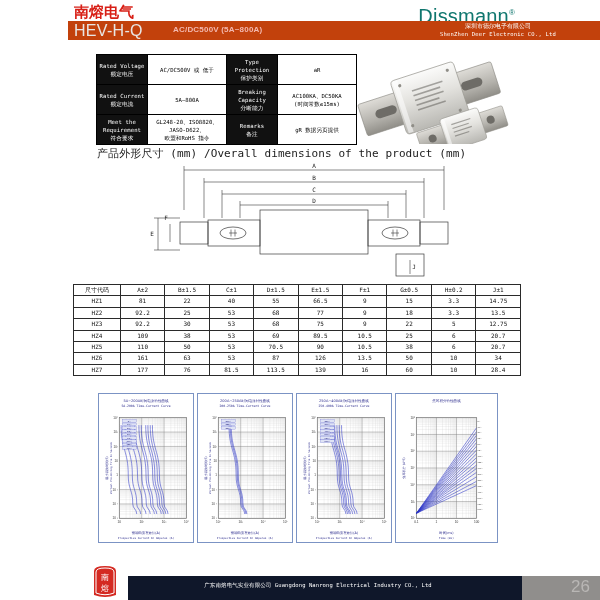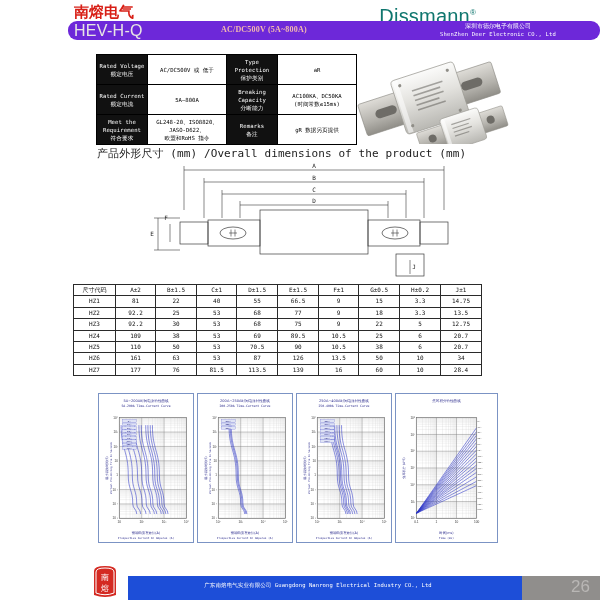--- a/index.html
+++ b/index.html
@@ -1,31 +1,31 @@
 <!DOCTYPE html>
 <html><head>
 <meta charset="utf-8">
 <style>
   html,body{margin:0;padding:0;background:#ffffff;}
   body{width:600px;height:600px;overflow:hidden;font-family:"Liberation Sans",sans-serif;-webkit-font-smoothing:none;}
-  .page{position:relative;width:482px;height:600px;background:#fff;}
+  .page{position:relative;width:482px;height:600px;background:#fff;padding-left:39px;}
 
   
   .brand-cn{position:absolute;left:74px;top:5px;font-family:"DejaVu Sans",sans-serif;font-weight:bold;
             font-size:15px;color:#d81f16;letter-spacing:0px;line-height:15px;}
   .logo-right{position:absolute;right:6px;top:2px;text-align:right;}
   .logo-right .dm{font-family:"Liberation Sans",sans-serif;font-size:20px;color:#0f766e;letter-spacing:.2px;
                   font-weight:400;line-height:21px;}
   .logo-right .dm sup{font-size:8px;vertical-align:super;}
 
-  .titlebar{position:absolute;left:68px;top:21px;width:532px;height:19px;background:#6d28d9;border-radius:9px;}
+  .titlebar{position:absolute;left:68px;top:21px;width:532px;height:19px;background:#c2410c;}
   .titlebar .model{position:absolute;left:6px;top:0px;font-size:16px;color:#e8e6e4;letter-spacing:.3px;
                    font-family:"Liberation Sans",sans-serif;line-height:19px;}
   .titlebar .range{position:absolute;left:105px;top:4px;font-size:8px;color:#f3b9b0;font-weight:bold;
-                   letter-spacing:.2px;font-family:Liberation Serif, serif;margin-left:48px;}
+                   letter-spacing:.2px;font-family:Liberation Sans, sans-serif;}
   .titlebar .cn-co{position:absolute;left:330px;top:1px;width:200px;text-align:center;font-size:6px;
                    color:#ffffff;font-family:"DejaVu Sans",sans-serif;line-height:8px;}
   .titlebar .en-co{position:absolute;left:330px;top:9px;width:200px;text-align:center;font-size:5.5px;
                    color:#ffffff;font-family:"DejaVu Sans Mono",monospace;letter-spacing:.2px;line-height:8px;}
 
   
   .spec{position:absolute;left:96px;top:54px;border-collapse:collapse;}
   .spec td{border:1px solid #000;font-size:5.6px;font-family:"DejaVu Sans Mono",monospace;
            text-align:center;vertical-align:middle;padding:0;line-height:8px;}
   .spec td.hd{background:#111;color:#fff;width:50px;height:29px;letter-spacing:.1px;}
@@ -49,21 +49,21 @@
   .dims .cx{width:45px;}
 
   
   .curvetitle{position:absolute;left:97px;top:381px;font-size:7.4px;color:#111;
               font-family:"DejaVu Sans Mono",monospace;white-space:nowrap;}
   .curves{position:absolute;left:98px;top:393px;width:400px;height:150px;}
   .cpanel{position:absolute;top:0;height:150px;border:1px solid #7b93c4;background:#fff;box-sizing:border-box;}
 
   
   .seal{position:absolute;left:90px;top:565px;width:30px;height:34px;}
-  .footbar{position:absolute;left:128px;top:576px;width:472px;height:24px;background:#1d4ed8;}
+  .footbar{position:absolute;left:128px;top:576px;width:472px;height:24px;background:#0f172a;}
   .footbar .ftxt{position:absolute;left:0;top:6px;width:380px;text-align:center;color:#ffffff;font-size:5.5px;
                  font-family:"DejaVu Sans Mono",monospace;letter-spacing:.1px;}
   .footbar .pg{position:absolute;right:10px;top:1px;font-size:17px;color:#b9b7b5;
                font-family:"Liberation Sans",sans-serif;}
   .pgbox{position:absolute;right:0px;top:0px;width:78px;height:24px;background:#908e8c;}
 </style>
 </head>
 <body>
 
 <div class="page">

